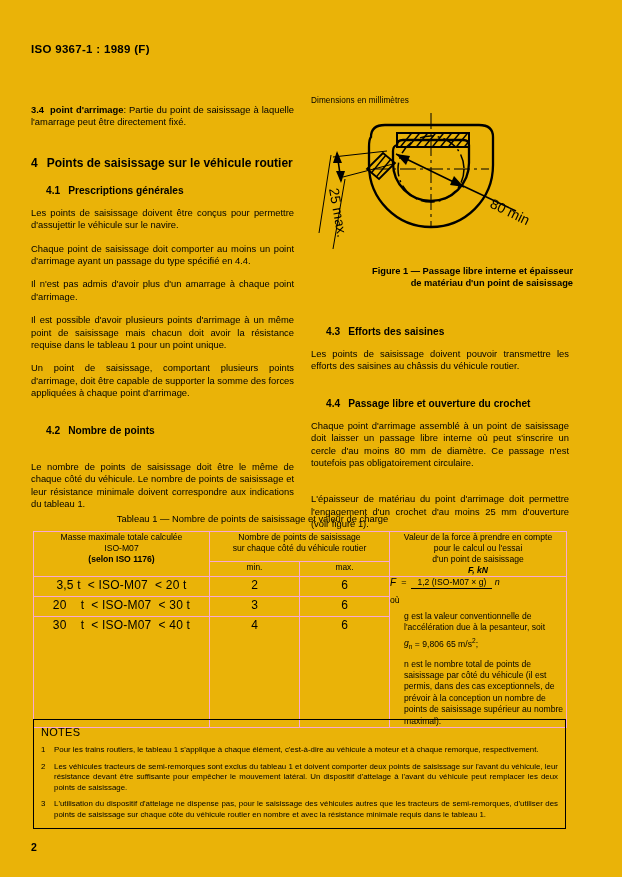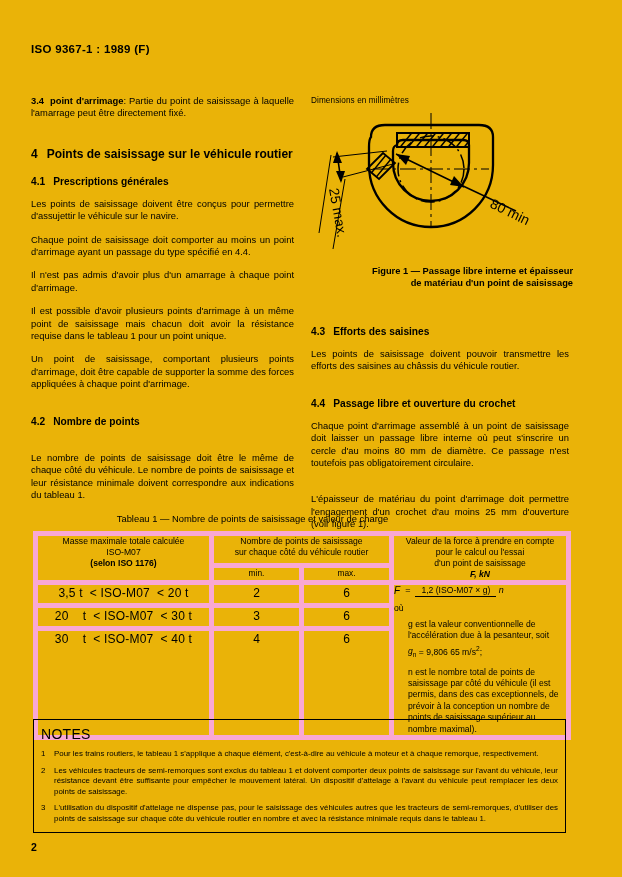--- a/index.html
+++ b/index.html
@@ -30,21 +30,21 @@
     top: 43px;
     font-size: 11.5px;
     font-weight: bold;
     letter-spacing: 0.3px;
   }
 
   
   .col-left {
     position: absolute;
     left: 31px;
-    top: 95px;
+    top: 104px;
     width: 263px;
   }
   .col-right {
     position: absolute;
     left: 311px;
     top: 99px;
     width: 258px;
   }
 
   p.body {
@@ -61,21 +61,21 @@
 
   h2.clause {
     margin: 0 0 13px 0;
     font-size: 12px;
     font-weight: bold;
     line-height: 15px;
   }
   h2.clause .num { margin-right: 9px; }
 
   h3.subclause {
-    margin: 0 0 10px 0;
+    margin: 0 0 10px 15px;
     font-size: 10.2px;
     font-weight: bold;
     line-height: 13px;
   }
   h3.subclause .num { margin-right: 8px; }
 
   .spacer-1 { height: 16px; }
   .spacer-2 { height: 13px; }
 
   
@@ -114,21 +114,21 @@
   }
   .tbl {
     position: absolute;
     left: 33px;
     top: 531px;
     width: 533px;
     border-collapse: collapse;
     table-layout: fixed;
   }
   .tbl td, .tbl th {
-    border: 5px solid #f9a8d4;
+    border: 1px solid #f9a8d4;
     padding: 0;
     vertical-align: top;
     font-weight: normal;
   }
   .hcell {
     text-align: center;
     font-size: 8.6px;
     font-weight: bold;
     line-height: 11px;
     padding: 5px 4px 3px 4px;
@@ -211,21 +211,21 @@
   .notes-box {
     position: absolute;
     left: 33px;
     top: 719px;
     width: 533px;
     border: 1px solid #000;
     box-sizing: border-box;
     padding: 6px 7px 7px 7px;
   }
   .notes-title {
-    font-size: 14px;
+    font-size: 11px;
     margin-bottom: 7px;
     letter-spacing: 0.3px;
   }
   .note {
     font-size: 7.9px;
     line-height: 10.6px;
     margin-bottom: 6px;
     text-align: justify;
     display: flex;
   }

